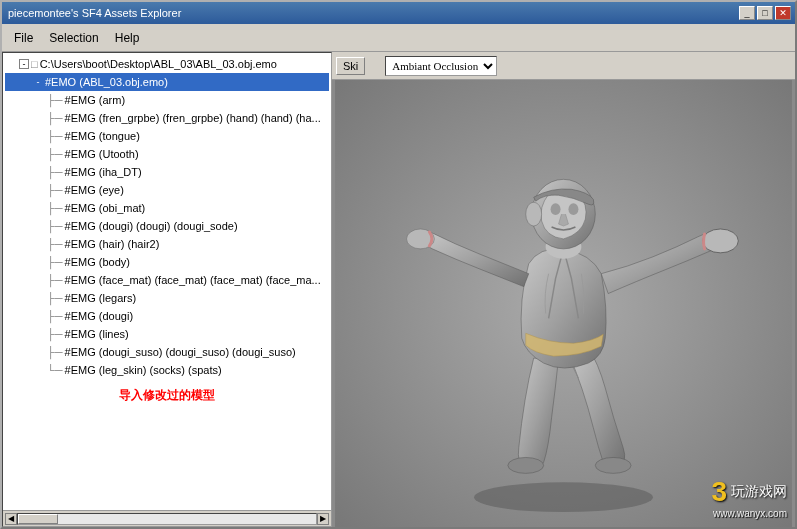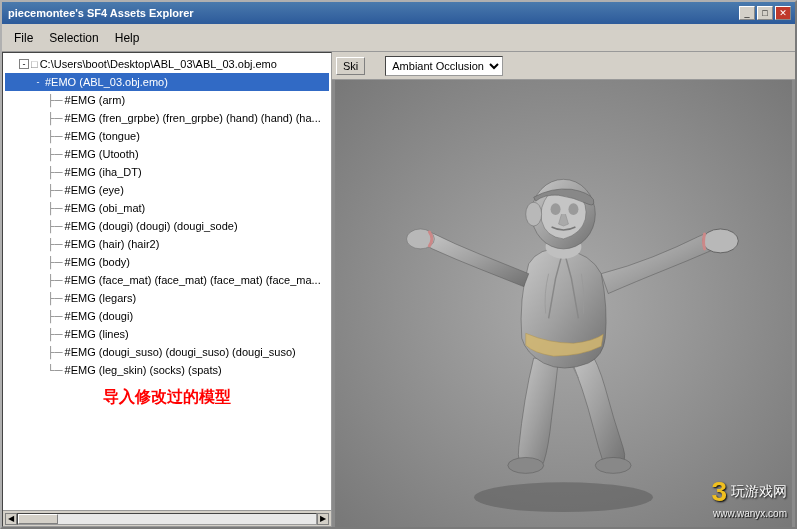--- a/index.html
+++ b/index.html
@@ -30,21 +30,21 @@
       display: flex;
       align-items: center;
       justify-content: space-between;
       padding: 0 4px;
       flex-shrink: 0;
     }
 
     .title-bar-text {
       color: white;
       font-size: 11px;
-      font-weight: bold;
+      font-weight: normal;
       padding-left: 2px;
     }
 
     .title-bar-buttons {
       display: flex;
       gap: 2px;
     }
 
     .tb-btn {
       width: 16px;
@@ -144,21 +144,21 @@
     }
 
     .line-prefix {
       color: #808080;
       margin-right: 2px;
     }
 
     
     .annotation-text {
       color: red;
-      font-size: 16px;
+      font-size: 12px;
       font-weight: bold;
       text-align: center;
       padding: 8px 0;
       font-family: 'Microsoft YaHei', sans-serif;
     }
 
     
     .right-panel {
       flex: 1;
       display: flex;
@@ -193,20 +193,21 @@
     .toolbar-separator {
       width: 4px;
     }
 
     .shader-select {
       height: 20px;
       font-size: 11px;
       background: white;
       border: 1px inset #999;
       padding: 0 2px;
+      font-family: Liberation Serif, serif;
     }
 
     .viewport {
       flex: 1;
       position: relative;
       overflow: hidden;
       background: #8a8a8a;
     }
 
     

